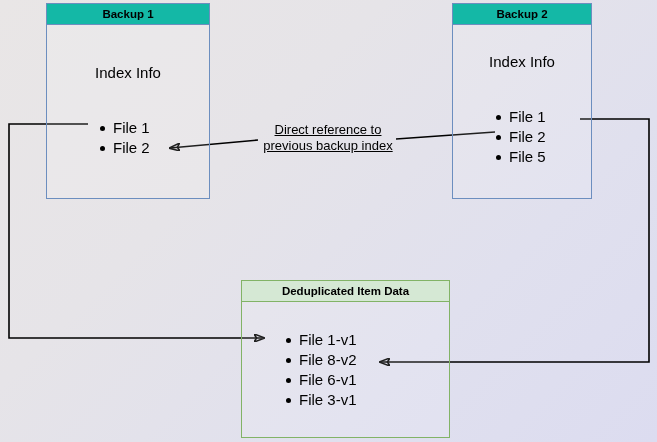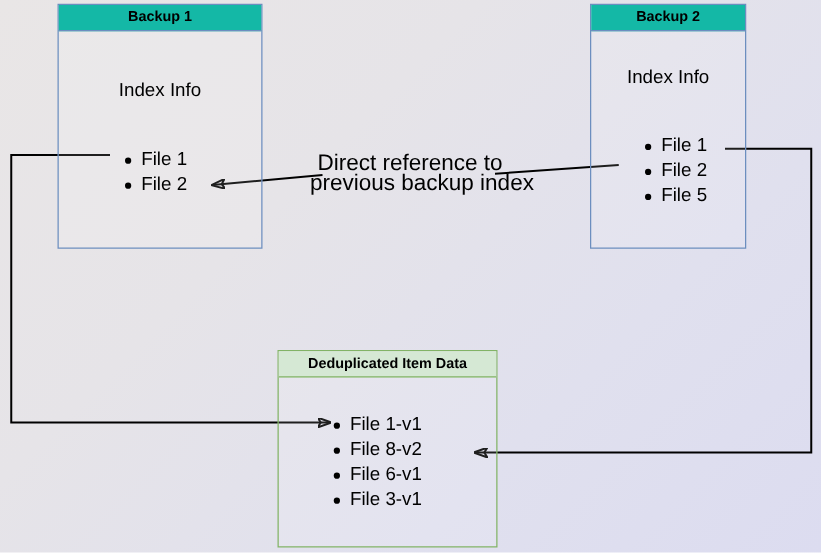--- a/index.html
+++ b/index.html
@@ -84,24 +84,25 @@
     left: 1px;
     top: 8px;
     width: 5px;
     height: 5px;
     border-radius: 50%;
     background: #000;
   }
   .center-label {
     position: absolute;
     text-align: center;
-    font-size: 18px;
+    font-size: 13px;
     line-height: 16px;
     color: #000;
     white-space: nowrap;
+    text-decoration: underline;
   }
   svg.edges {
     position: absolute;
     left: 0;
     top: 0;
     width: 657px;
     height: 442px;
     pointer-events: none;
     overflow: visible;
   }
@@ -136,33 +137,33 @@
     <div class="box-header header-blue">
       <span>Backup 1</span>
     </div>
     <div class="box-subtitle" style="top:60px;">Index Info</div>
     <ul class="item-list" style="left:52px; top:114px;">
       <li>File 1</li>
       <li>File 2</li>
     </ul>
   </div>
 
-  <div class="box box-blue" style="left:472px; top:3px; width:125px; height:196px;">
+  <div class="box box-blue" style="left:452px; top:3px; width:140px; height:196px;">
     <div class="box-header header-blue">
       <span>Backup 2</span>
     </div>
     <div class="box-subtitle" style="top:49px;">Index Info</div>
     <ul class="item-list" style="left:42px; top:103px;">
       <li>File 1</li>
       <li>File 2</li>
       <li>File 5</li>
     </ul>
   </div>
 
-  <div class="box box-green" style="left:222px; top:280px; width:176px; height:158px;">
+  <div class="box box-green" style="left:241px; top:280px; width:209px; height:158px;">
     <div class="box-header header-green">
       <span>Deduplicated Item Data</span>
     </div>
     <ul class="item-list" style="left:43px; top:49px;">
       <li>File 1-v1</li>
       <li>File 8-v2</li>
       <li>File 6-v1</li>
       <li>File 3-v1</li>
     </ul>
   </div>

